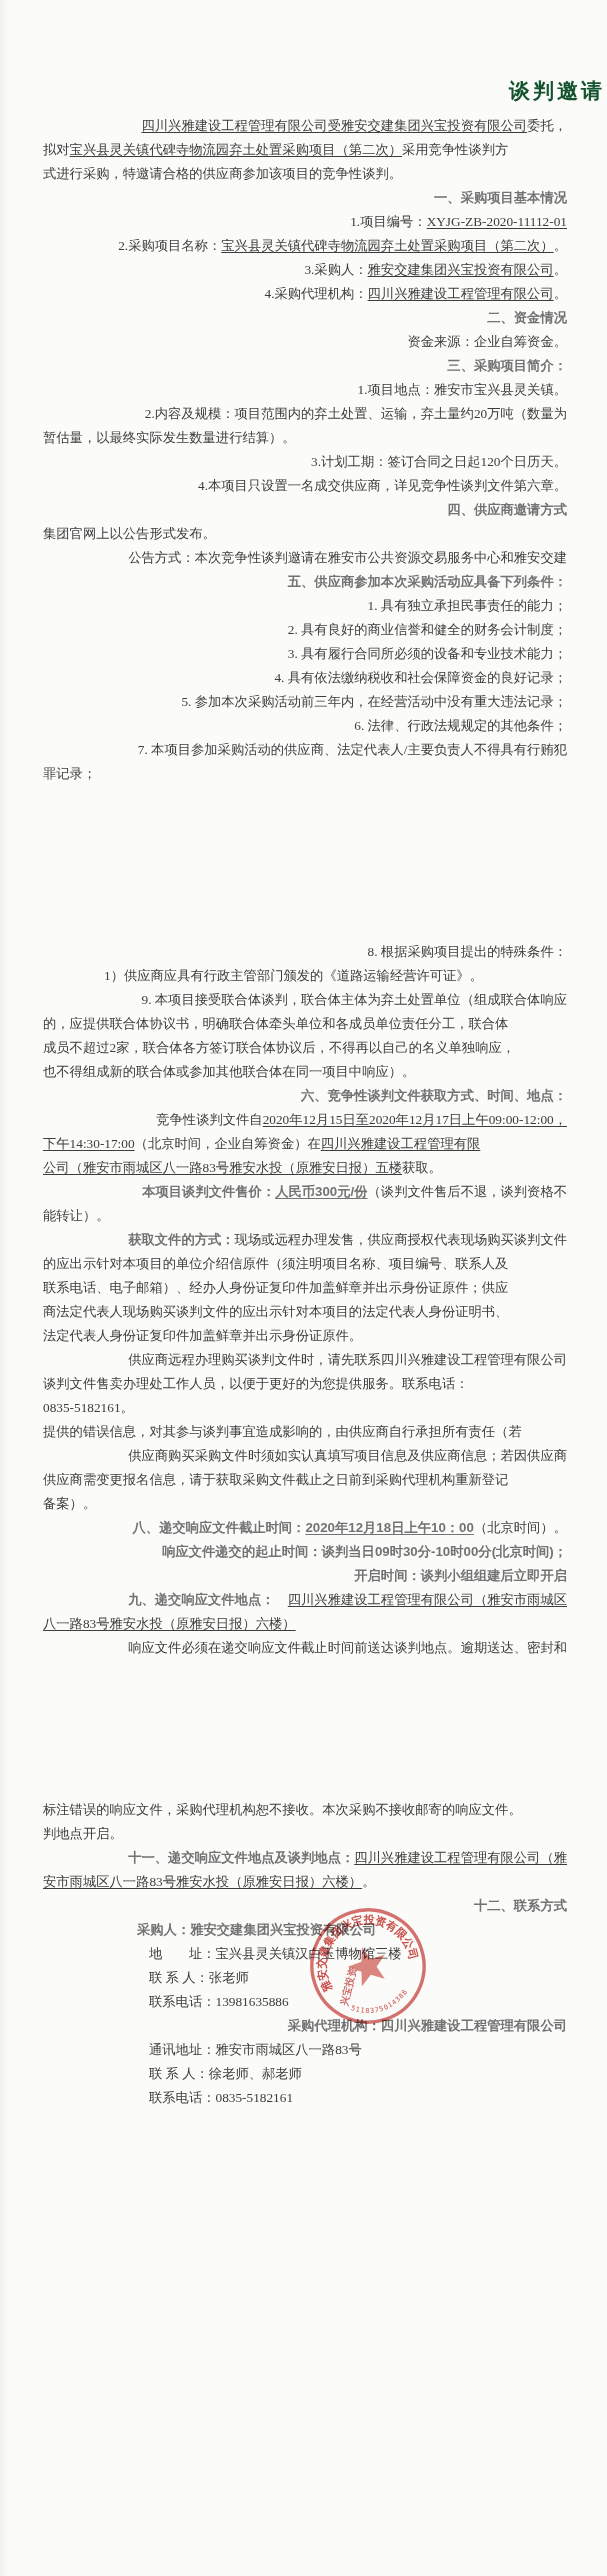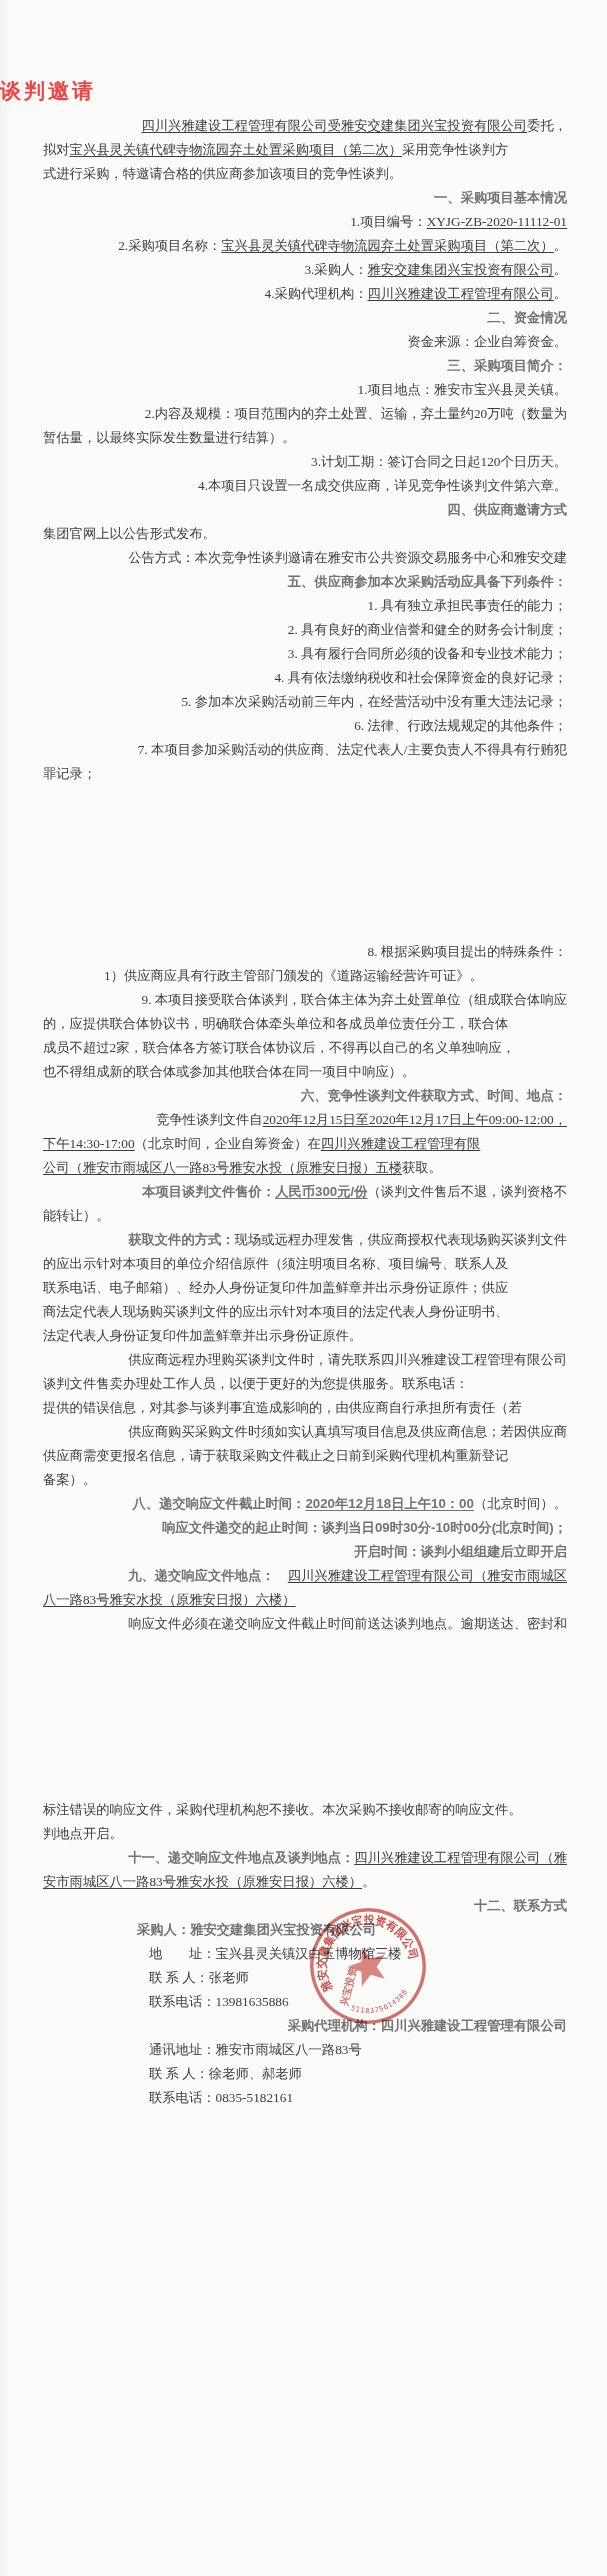--- a/index.html
+++ b/index.html
@@ -7,21 +7,21 @@
     width:608px;height:2576px;position:relative;
     background:#fbfbf9;
     font-family:"Liberation Serif","DejaVu Serif",serif;
     color:#3d3d3d;
   }
   .page{position:absolute;left:0;top:0;width:608px;height:2576px;overflow:hidden;}
   .edge-shade{position:absolute;left:0;top:0;width:9px;height:100%;
     background:linear-gradient(90deg,rgba(150,150,148,0.10),rgba(150,150,148,0));}
   .doc-title{
     position:absolute;left:0;top:76px;width:605px;height:30px;line-height:30px;
-    text-align:left;font-size:21px;font-weight:700;letter-spacing:3px;color:#ef4444;
+    text-align:right;font-size:21px;font-weight:700;letter-spacing:3px;color:#14532d;
   }
   .block{position:absolute;left:43px;width:524px;}
   .line{height:24px;line-height:24px;white-space:nowrap;font-size:13.3px;}
   .ind-p{padding-left:68px;text-align:right;}
   .ind-s{padding-left:61px;}
   .ind-c1{padding-left:94px;}
   .ind-c2{padding-left:106px;}
   .ind-c3{padding-left:89px;text-align:right;}
   .b{font-family:"Liberation Sans","DejaVu Sans",sans-serif;font-weight:700;color:#737373;}
   .u{text-decoration:underline;text-underline-offset:2.3px;text-decoration-thickness:0.8px;}
@@ -87,20 +87,21 @@
         <div class="line"><span class="u">公司（雅安市雨城区八一路83号雅安水投（原雅安日报）五楼</span><span>获取。</span></div>
         <div class="line ind-p"><span class="b">本项目谈判文件售价：</span><span class="b u">人民币300元/份</span><span>（谈判文件售后不退，谈判资格不</span></div>
         <div class="line"><span>能转让）。</span></div>
         <div class="line ind-p"><span class="b">获取文件的方式：</span><span>现场或远程办理发售，供应商授权代表现场购买谈判文件</span></div>
         <div class="line"><span>的应出示针对本项目的单位介绍信原件（须注明项目名称、项目编号、联系人及</span></div>
         <div class="line"><span>联系电话、电子邮箱）、经办人身份证复印件加盖鲜章并出示身份证原件；供应</span></div>
         <div class="line"><span>商法定代表人现场购买谈判文件的应出示针对本项目的法定代表人身份证明书、</span></div>
         <div class="line"><span>法定代表人身份证复印件加盖鲜章并出示身份证原件。</span></div>
         <div class="line ind-p"><span>供应商远程办理购买谈判文件时，请先联系四川兴雅建设工程管理有限公司</span></div>
         <div class="line"><span>谈判文件售卖办理处工作人员，以便于更好的为您提供服务。联系电话：</span></div>
+        <div class="line"><span>0835-5182161。</span></div>
         <div class="line"><span>提供的错误信息，对其参与谈判事宜造成影响的，由供应商自行承担所有责任（若</span></div>
         <div class="line ind-p"><span>供应商购买采购文件时须如实认真填写项目信息及供应商信息；若因供应商</span></div>
         <div class="line"><span>供应商需变更报名信息，请于获取采购文件截止之日前到采购代理机构重新登记</span></div>
         <div class="line"><span>备案）。</span></div>
         <div class="line ind-p"><span class="b">八、递交响应文件截止时间：</span><span class="b u">2020年12月18日上午10：00</span><span>（北京时间）。</span></div>
         <div class="line ind-p"><span class="b">响应文件递交的起止时间：谈判当日09时30分-10时00分(北京时间)；</span></div>
         <div class="line ind-p"><span class="b">开启时间：谈判小组组建后立即开启</span></div>
         <div class="line ind-p"><span class="b">九、递交响应文件地点：</span><span>　</span><span class="u">四川兴雅建设工程管理有限公司（雅安市雨城区</span></div>
         <div class="line"><span class="u">八一路83号雅安水投（原雅安日报）六楼）</span></div>
         <div class="line ind-p"><span>响应文件必须在递交响应文件截止时间前送达谈判地点。逾期送达、密封和</span></div>

